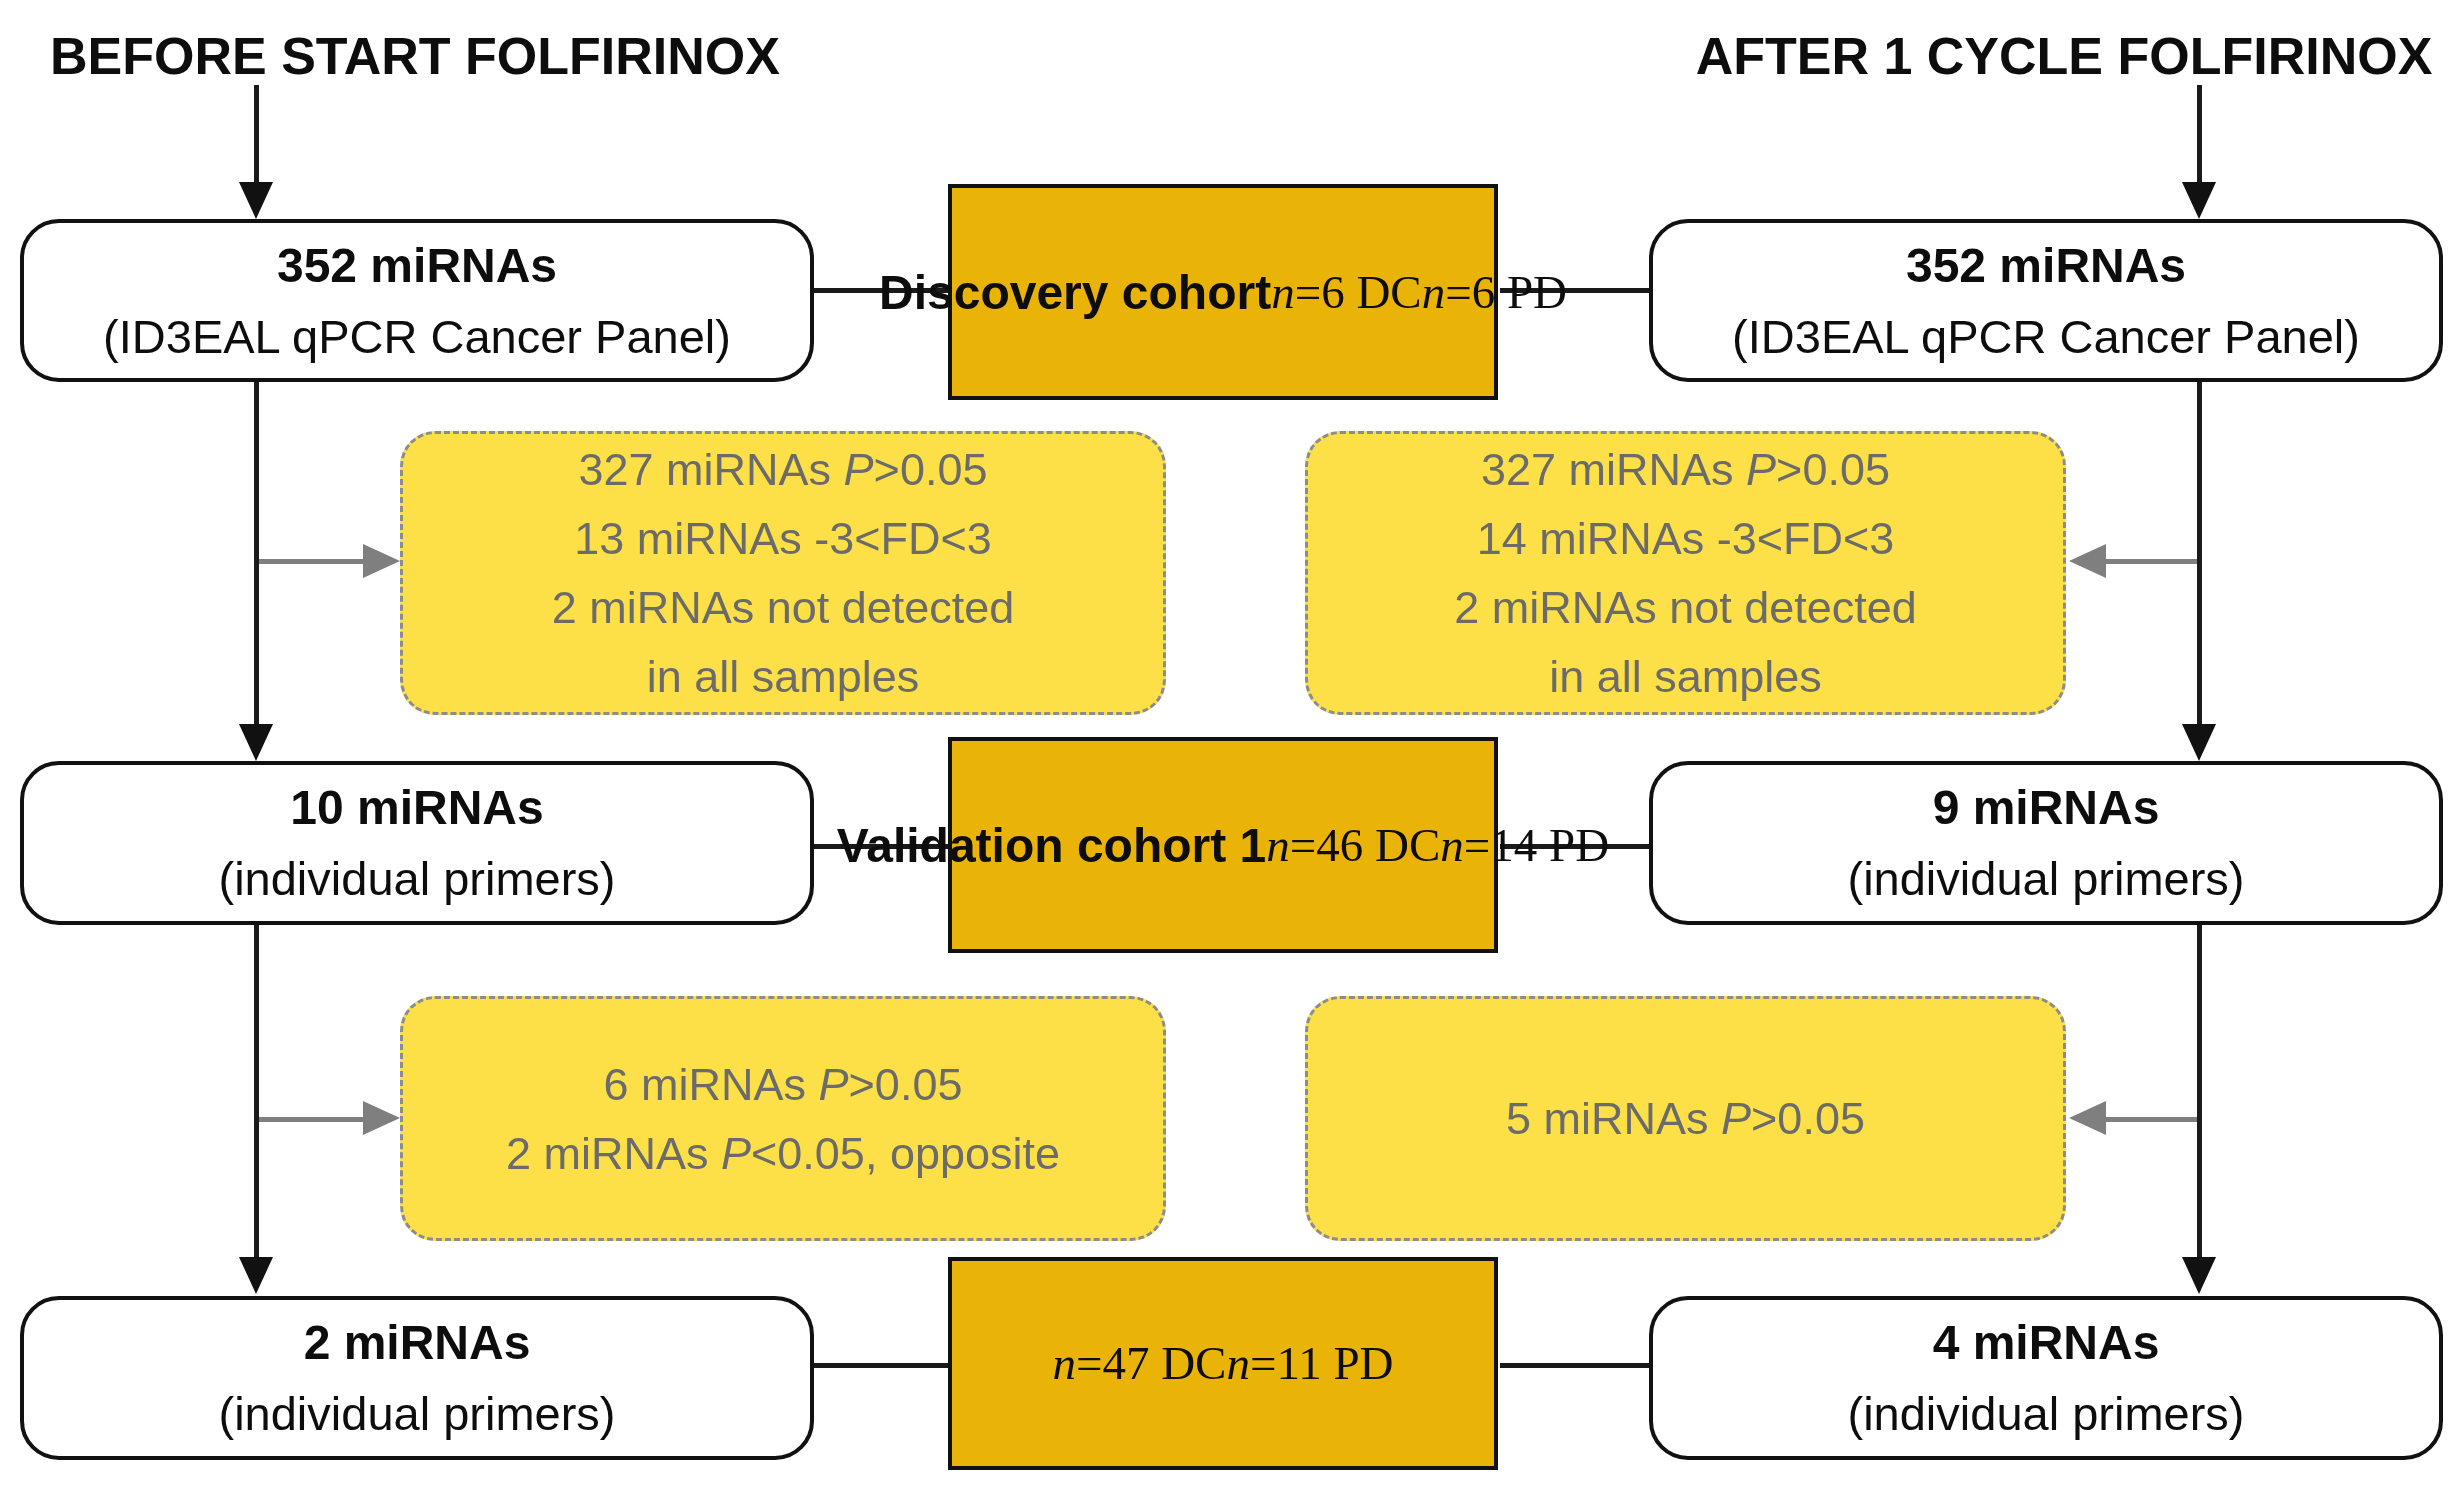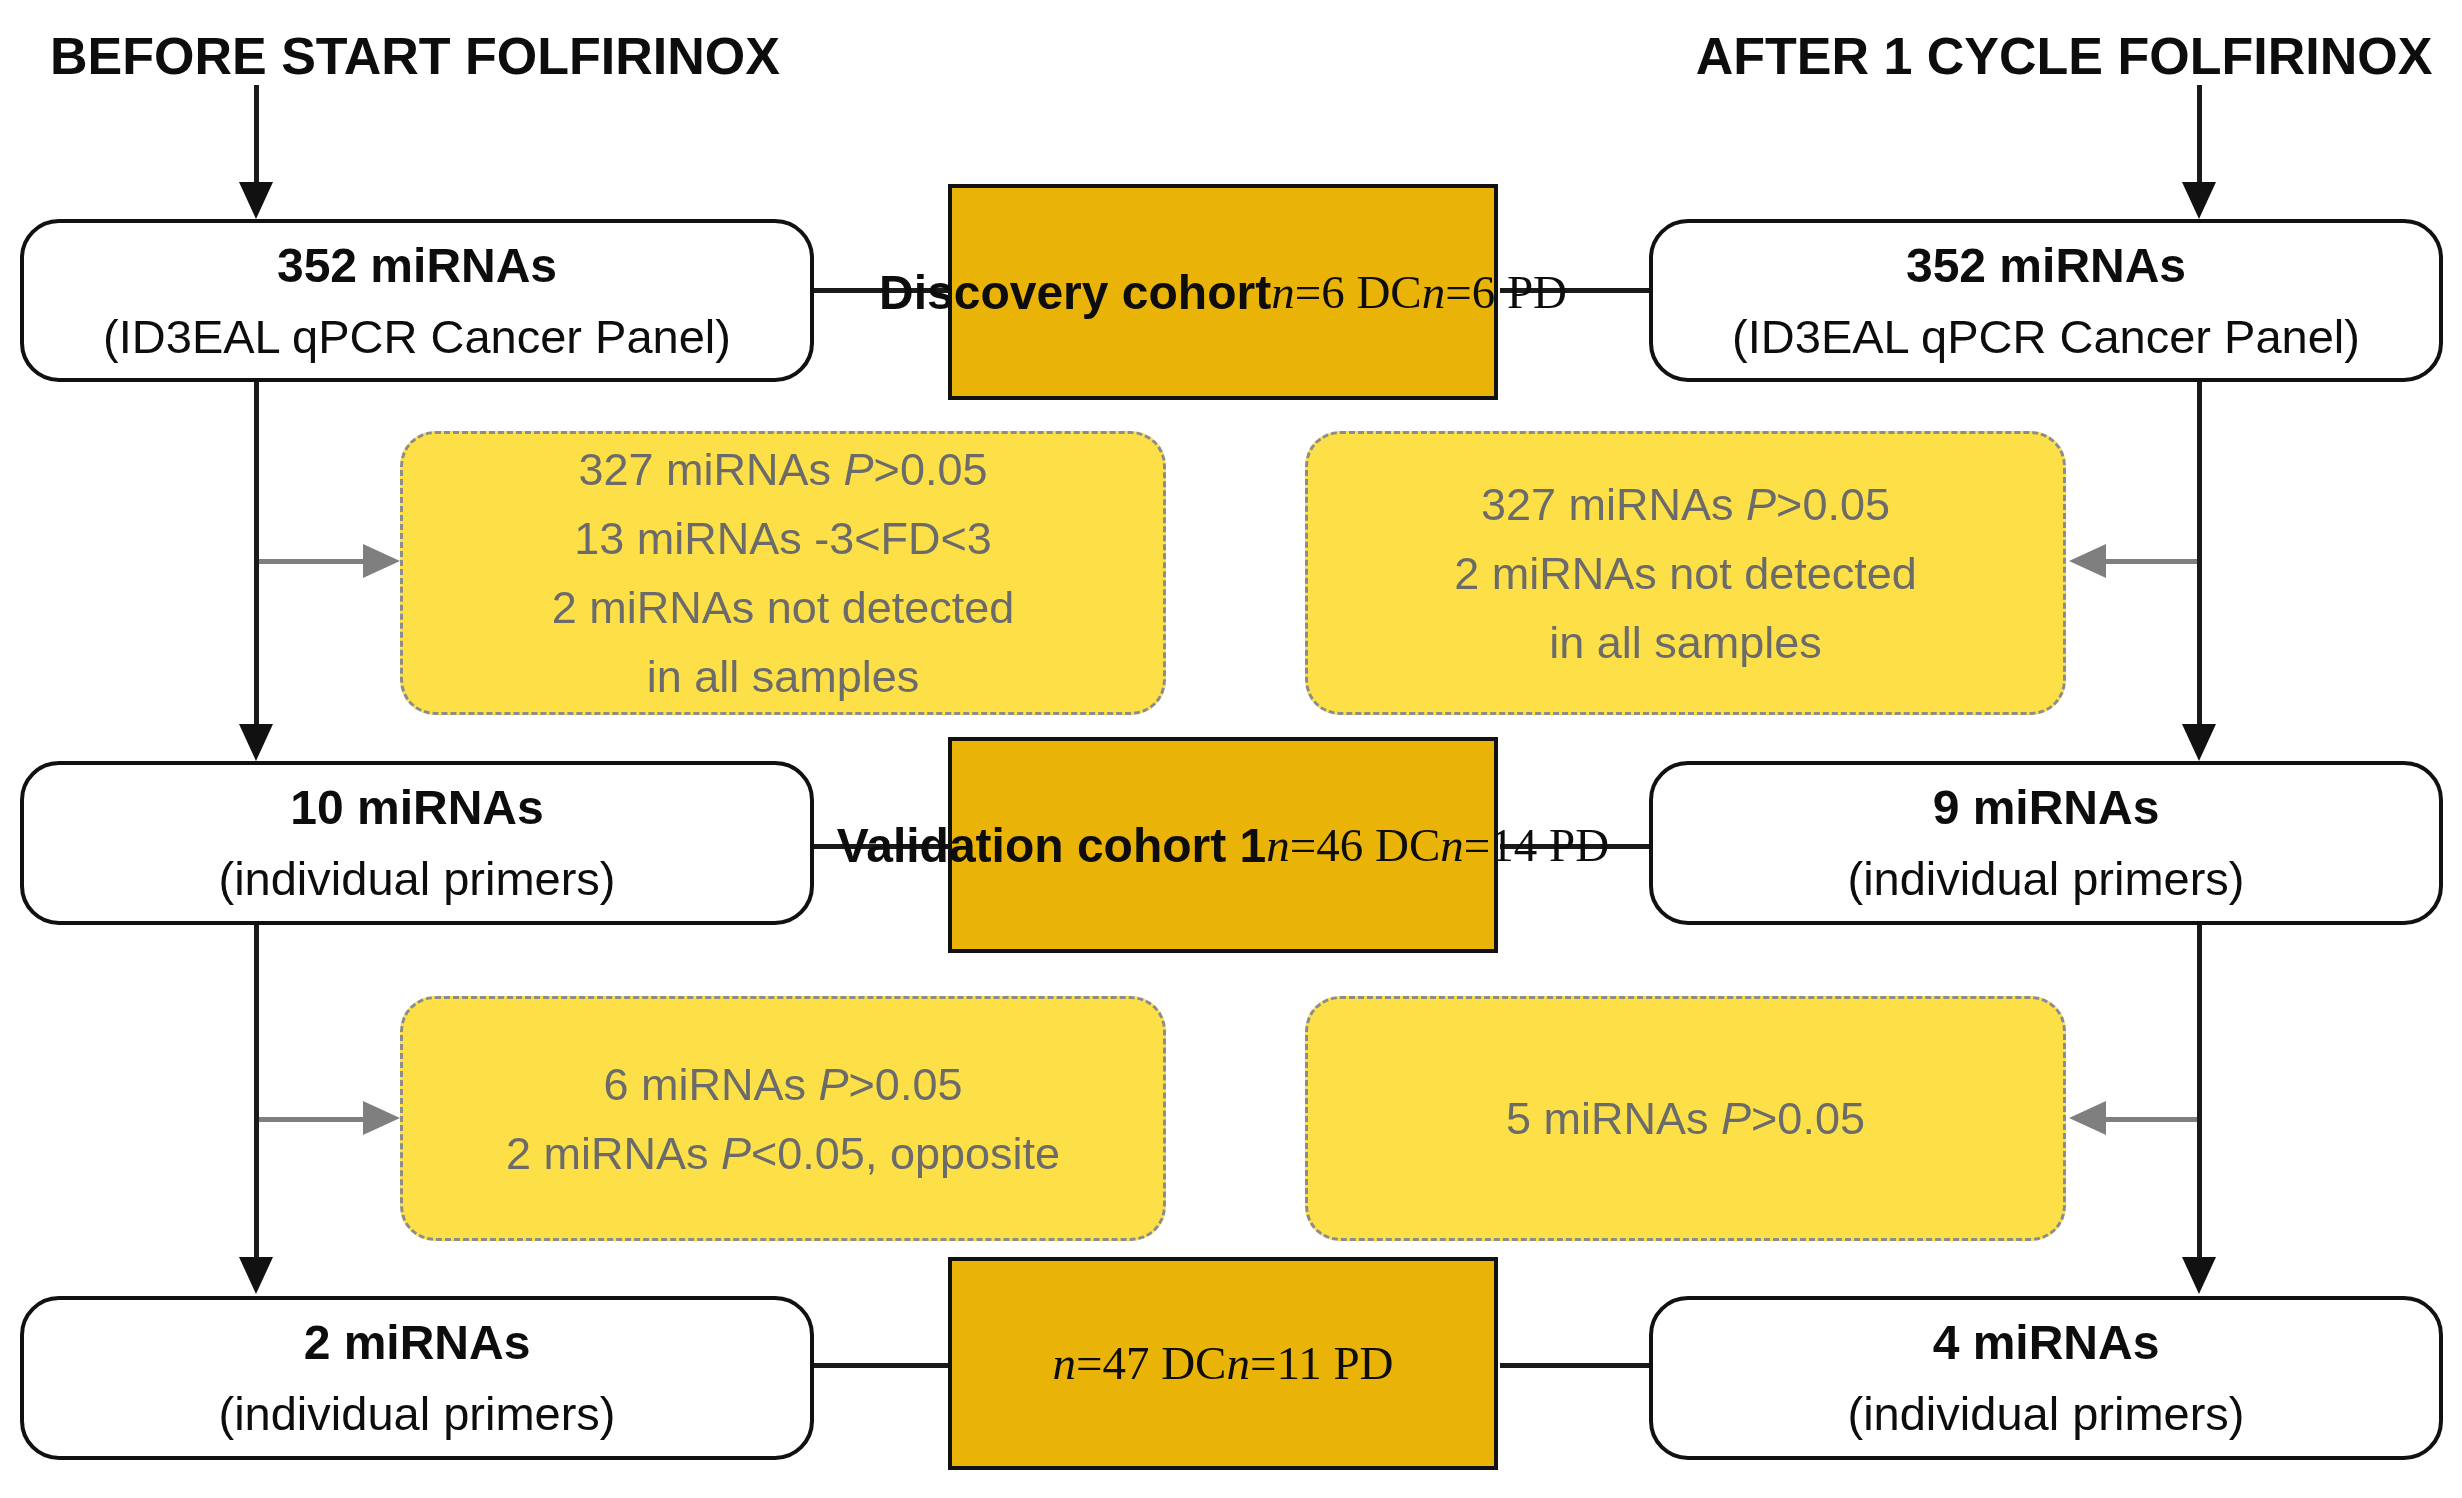--- a/index.html
+++ b/index.html
@@ -125,20 +125,21 @@
 
   <div class="dashed-box" style="left:400px;top:431px;width:760px;height:278px;">
     <div class="ex-line"><span>327 miRNAs </span><i>P</i><span>&gt;0.05</span></div>
     <div class="ex-line"><span>13 miRNAs -3&lt;FD&lt;3</span><i></i><span></span></div>
     <div class="ex-line"><span>2 miRNAs not detected</span><i></i><span></span></div>
     <div class="ex-line"><span>in all samples</span><i></i><span></span></div>
   </div>
 
   <div class="dashed-box" style="left:1305px;top:431px;width:755px;height:278px;">
     <div class="ex-line"><span>327 miRNAs </span><i>P</i><span>&gt;0.05</span></div>
+    <div class="ex-line"><span>14 miRNAs -3&lt;FD&lt;3</span><i></i><span></span></div>
     <div class="ex-line"><span>2 miRNAs not detected</span><i></i><span></span></div>
     <div class="ex-line"><span>in all samples</span><i></i><span></span></div>
   </div>
 
   <div class="round-box" style="left:20px;top:761px;width:786px;height:156px;">
     <div class="box-title">10 miRNAs</div>
     <div class="box-sub">(individual primers)</div>
   </div>
 
   <div class="cohort-box" style="left:948px;top:737px;width:542px;height:208px;">

